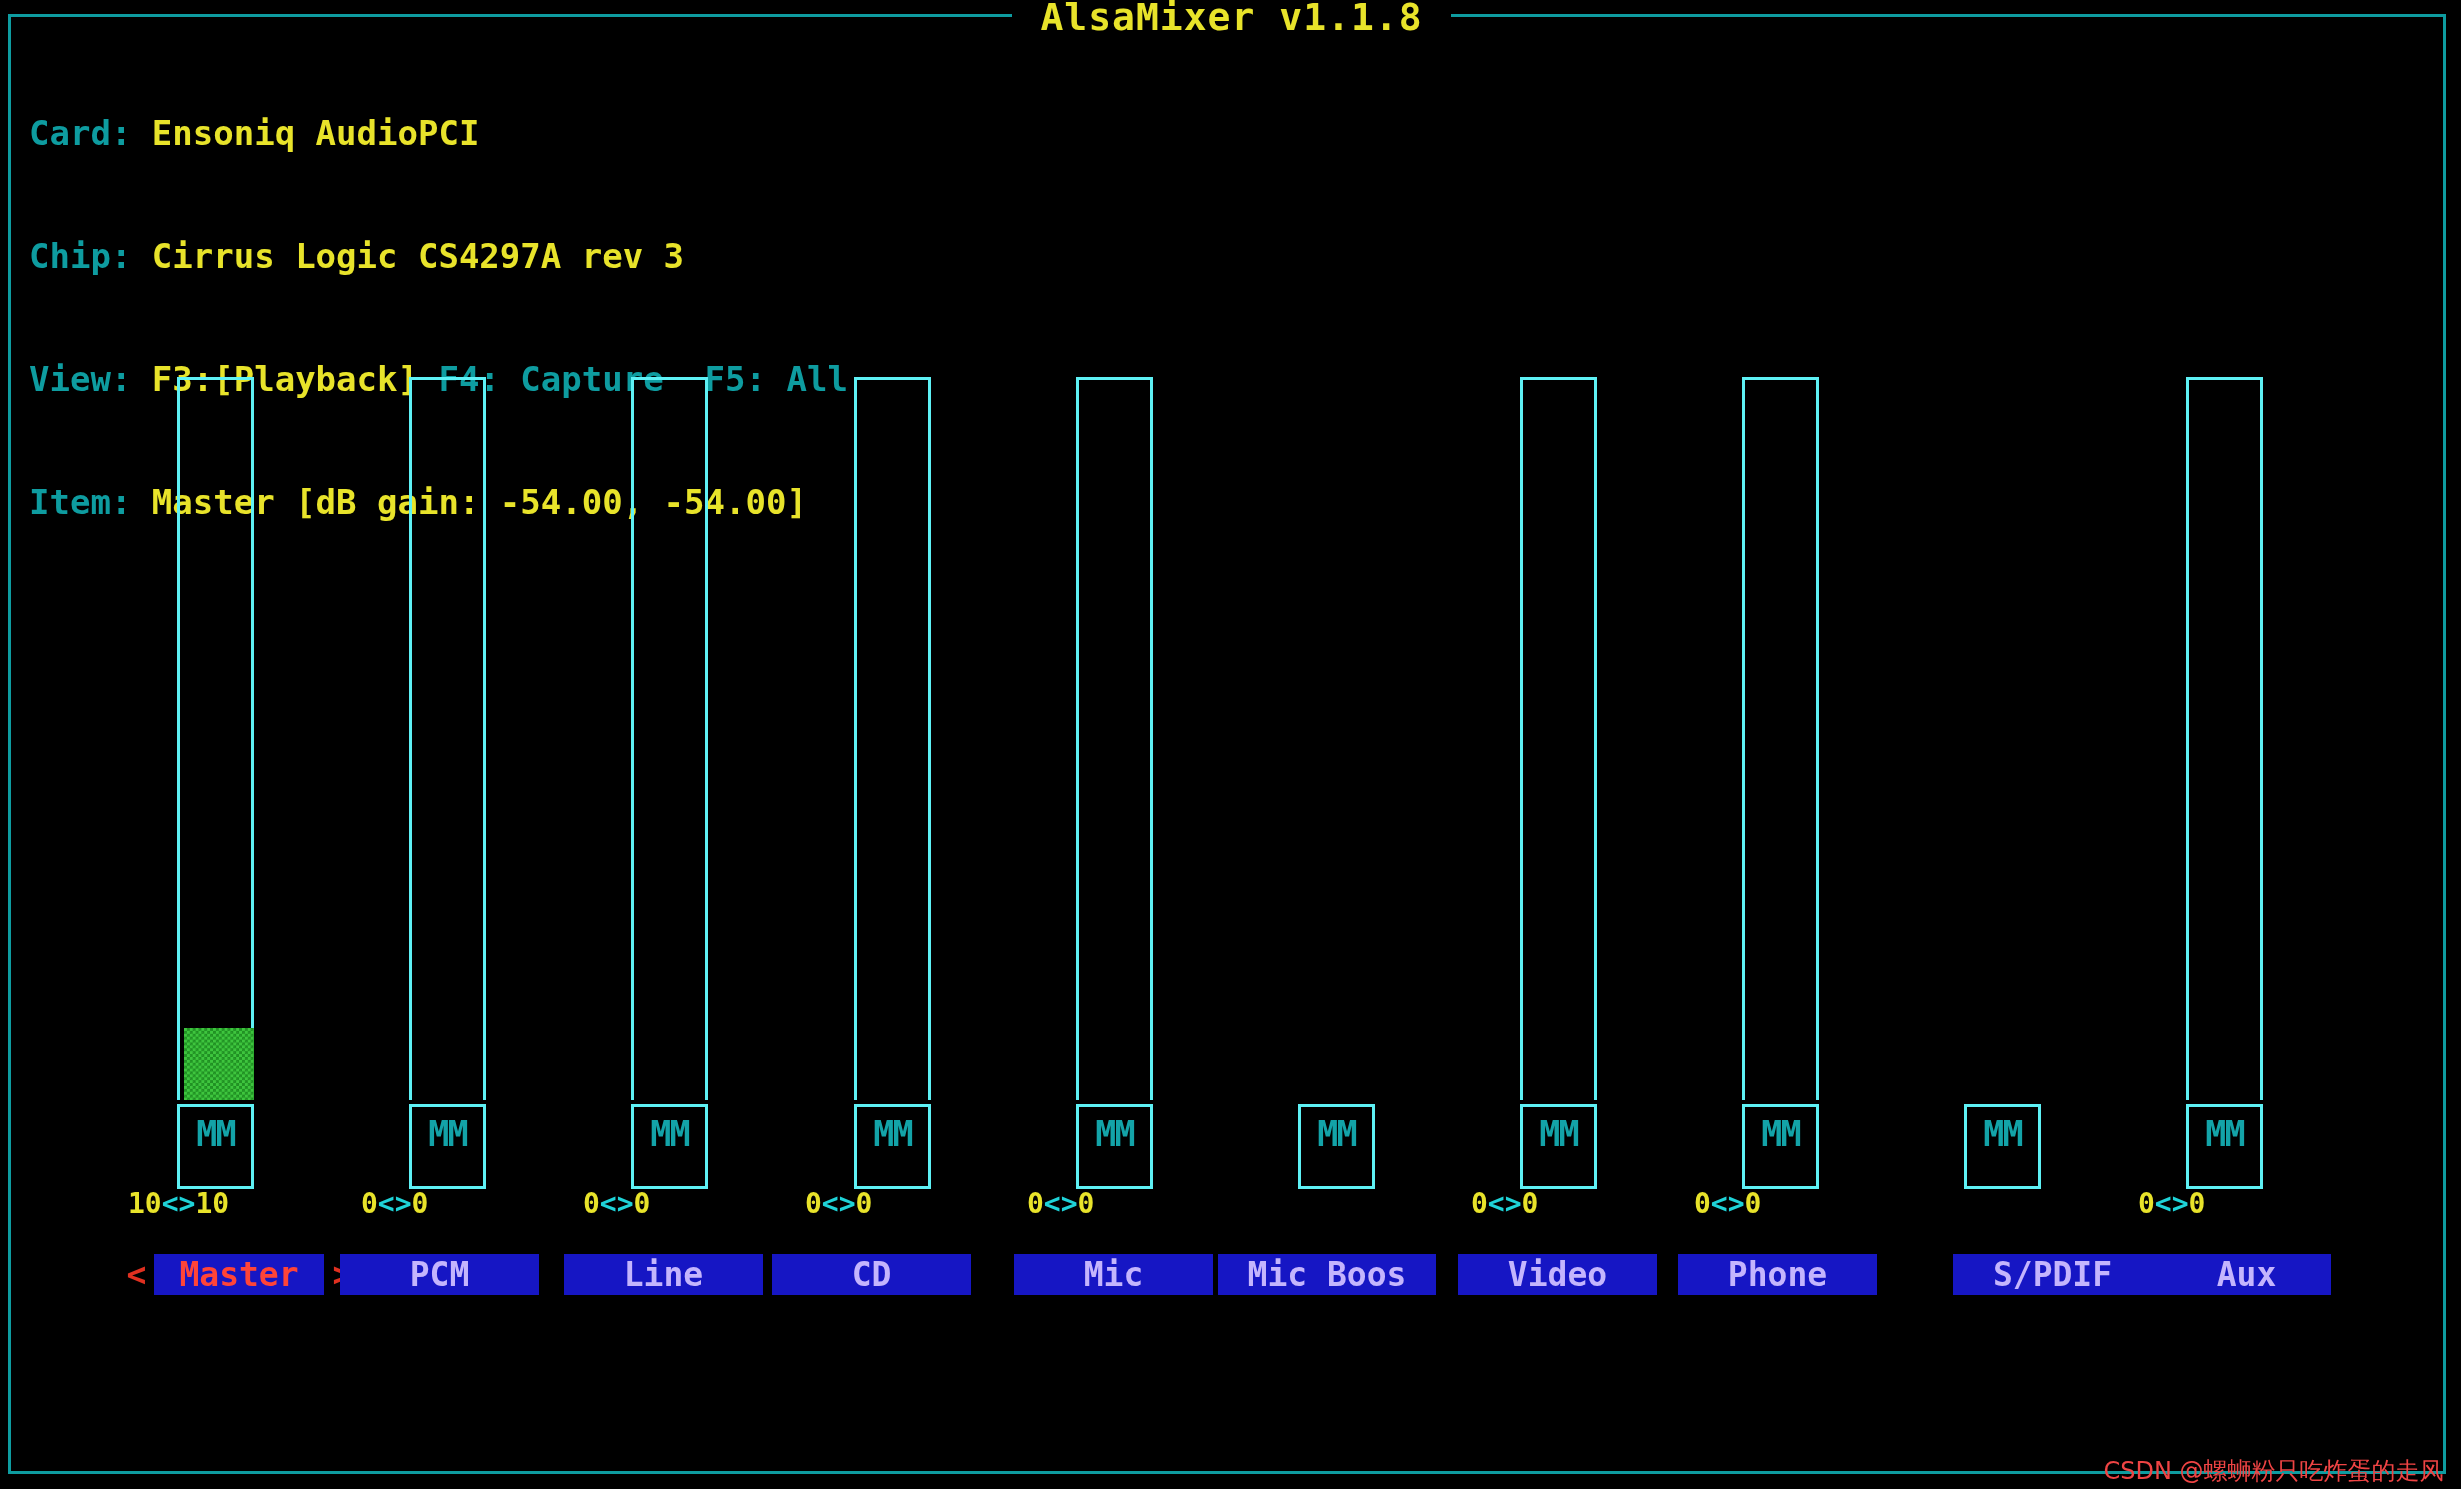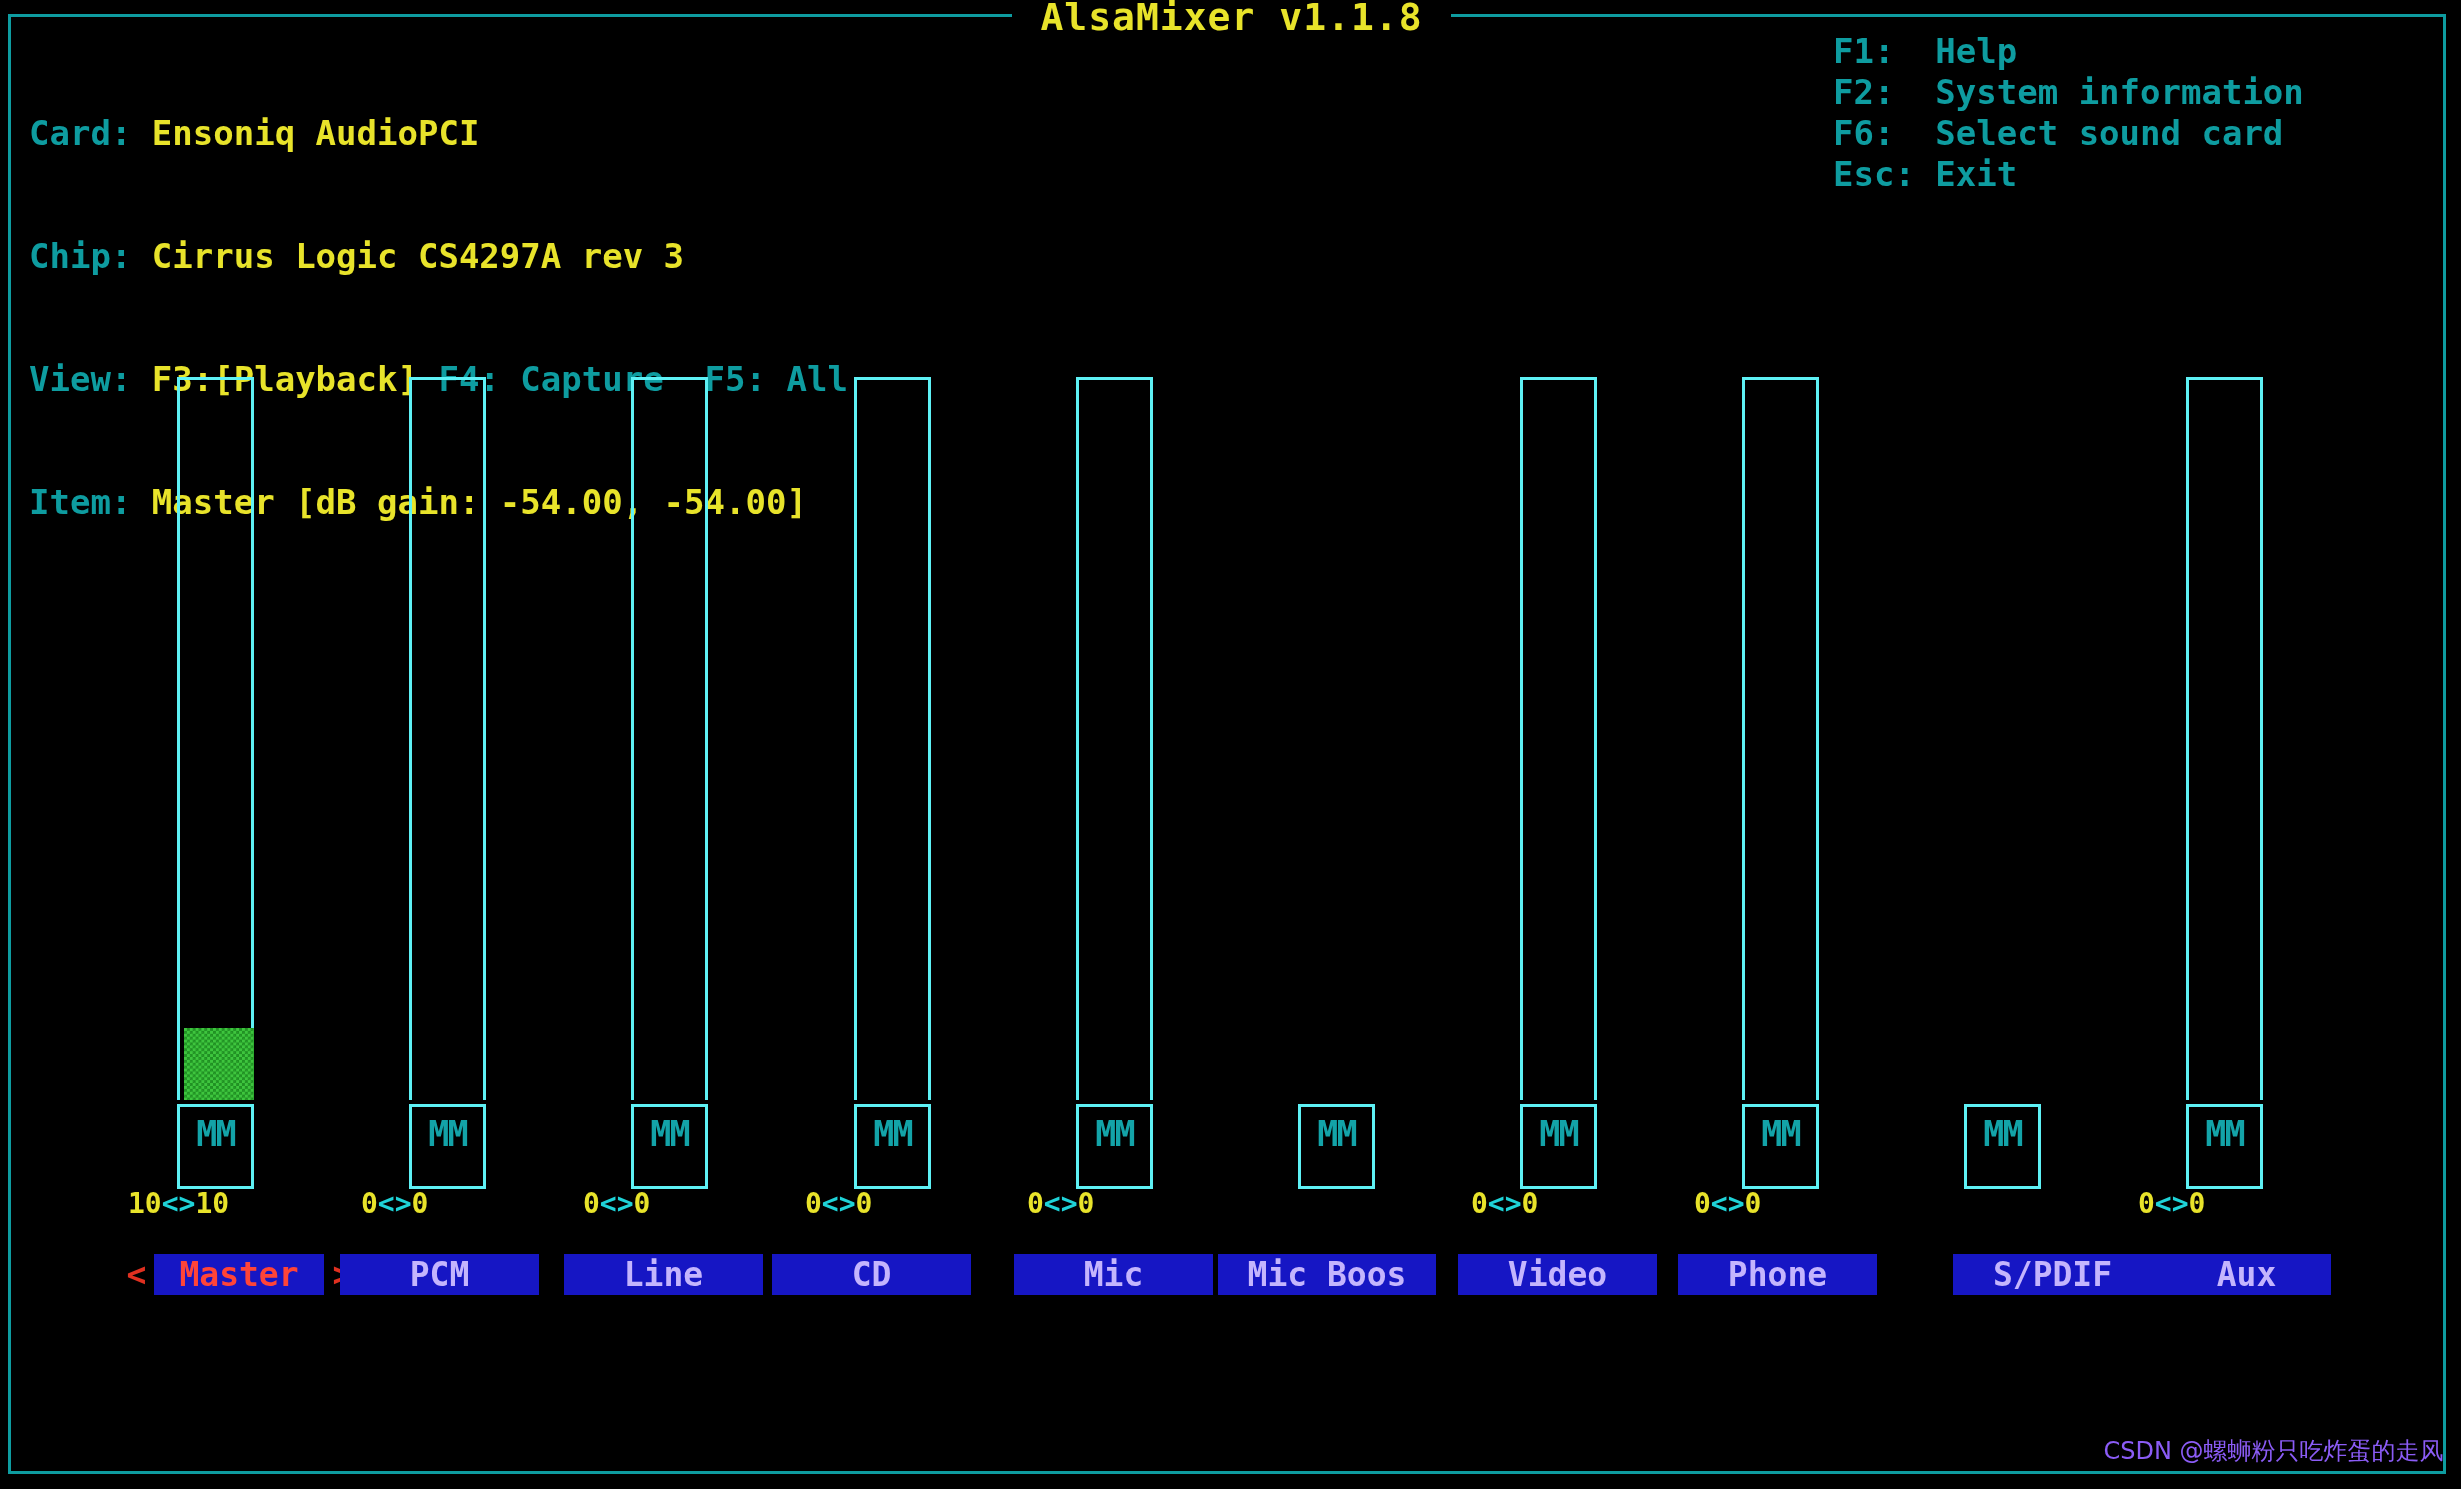--- a/index.html
+++ b/index.html
@@ -171,22 +171,22 @@
     color: #e03020;
     font-size: 33px;
     text-align: center;
     width: 25px;
   }
 
   
   #watermark {
     position: absolute;
     right: 17.4px;
-    bottom: 24px;
-    color: #8b5cf6;
+    bottom: 4px;
+    color: #ef4444;
     font-family: "DejaVu Sans", "Liberation Sans", sans-serif;
     font-weight: normal;
     font-size: 24px;
     line-height: 29px;
     white-space: pre;
   }
 </style>
 </head>
 <body>
 
@@ -198,21 +198,20 @@
 
   <div id="title">AlsaMixer v1.1.8</div>
 
   <div id="info">
     <div><span class="lbl">Card:</span> <span class="val">Ensoniq AudioPCI</span></div>
     <div><span class="lbl">Chip:</span> <span class="val">Cirrus Logic CS4297A rev 3</span></div>
     <div><span class="lbl">View:</span> <span class="val">F3:[Playback]</span> <span class="lbl">F4: Capture</span>  <span class="lbl">F5: All</span></div>
     <div><span class="lbl">Item:</span> <span class="val">Master [dB gain: -54.00, -54.00]</span></div>
   </div>
 
-  <div id="help"><div><span class="key">F1:</span><span>Help</span></div><div><span class="key">F2:</span><span>System information</span></div><div><span class="key">F6:</span><span>Select sound card</span></div><div><span class="key">Esc:</span><span>Exit</span></div></div>
 
   <div id="mixer">
       <div class="volcol" style="left: 177px; top: 377px; height: 723px;">
         <div class="volfill" style="height: 72px; bottom: 0px;"></div>
       </div>
       <div class="mutebox" style="left: 177px; top: 1104px; height: 85px;">
         <div class="mm">MM</div>
       </div>
       <div class="numrow" style="left: 128px;"><span>10</span><span class="sep">&lt;&gt;</span><span>10</span></div>
       <div class="namebtn sel" style="left: 154px; width: 170px;">Master</div>

